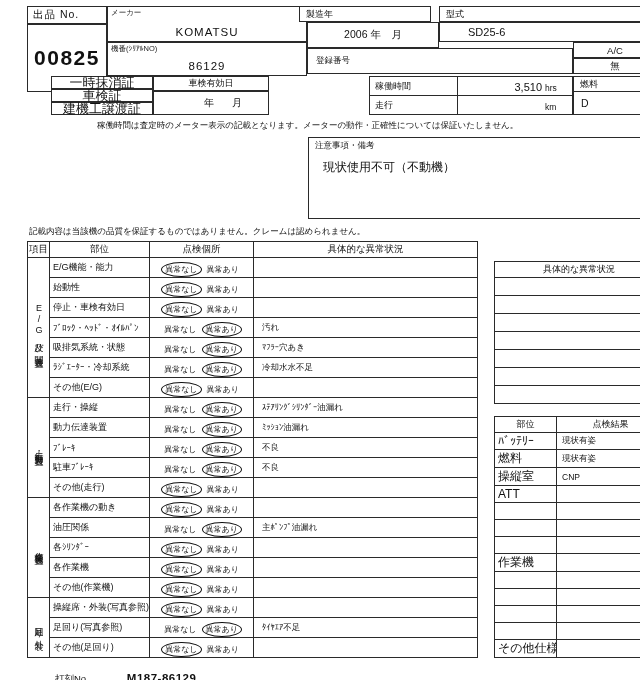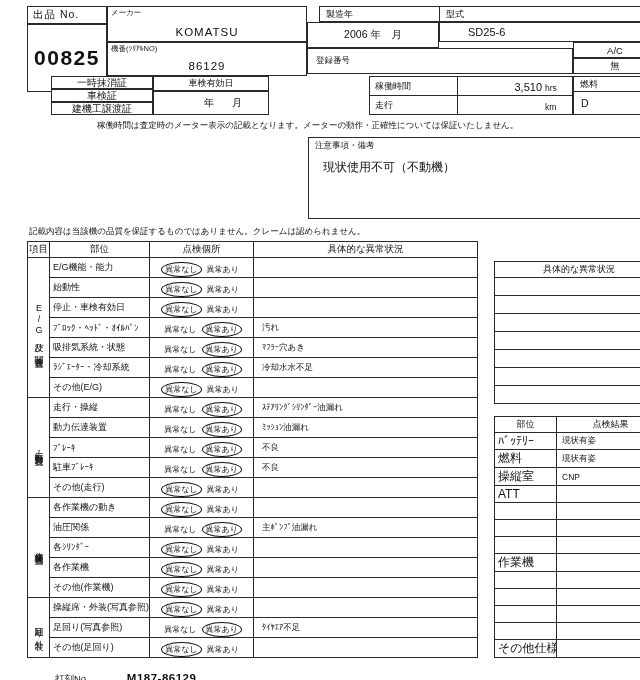--- a/index.html
+++ b/index.html
@@ -13,31 +13,31 @@
   .mini { position:absolute; top:1px; left:3px; font-size:7.5px; color:#222; white-space:nowrap; }
   .cval { position:absolute; left:0; right:0; bottom:3px; text-align:center; font-size:12px; letter-spacing:1px; }
 
   .b-exh-label { left:0; top:0; width:80px; height:18px; border-width:1.5px;
                  display:flex; align-items:center; padding-left:5px; font-size:10.5px; letter-spacing:1px; }
   .b-exh-value { left:0; top:18px; width:80px; height:68px; border-width:1.5px;
                  display:flex; align-items:center; justify-content:center; font-size:21px; font-weight:600; letter-spacing:1.5px; }
   .b-maker  { left:80px; top:0; width:200px; height:36px; }
   .b-serial { left:80px; top:36px; width:200px; height:34px; }
   .b-serial .cval, .b-maker .cval { font-size:11.5px; }
-  .b-mfg-label   { left:292px; top:0; width:132px; height:16px; display:flex; align-items:center; padding-left:6px; font-size:9px; }
+  .b-mfg-label   { left:272px; top:0; width:132px; height:16px; display:flex; align-items:center; padding-left:6px; font-size:9px; }
   .b-model-label { left:412px; top:0; width:218px; height:16px; display:flex; align-items:center; padding-left:6px; font-size:9px; }
   .b-mfg-value   { left:280px; top:16px; width:132px; height:26px; display:flex; align-items:center; justify-content:center; font-size:10.5px; }
   .b-model-value { left:412px; top:16px; width:218px; height:20px; display:flex; align-items:center; padding-left:28px; font-size:11px; }
   .b-reg      { left:280px; top:42px; width:266px; height:26px; display:flex; align-items:center; padding-left:8px; font-size:8.5px; }
   .b-ac-label { left:546px; top:36px; width:84px; height:16px; display:flex; align-items:center; justify-content:center; font-size:9.5px; }
   .b-ac-value { left:546px; top:52px; width:84px; height:16px; display:flex; align-items:center; justify-content:center; font-size:9.5px; }
   .b-doc1 { left:24px; top:70px;  width:102px; height:13px; }
   .b-doc2 { left:24px; top:83px;  width:102px; height:13px; }
   .b-doc3 { left:24px; top:96px;  width:102px; height:13px; }
-  .doc { display:flex; align-items:center; justify-content:center; font-size:10px; }
+  .doc { display:flex; align-items:center; justify-content:center; font-size:13px; }
   .b-shaken-label { left:126px; top:70px; width:116px; height:15px; display:flex; align-items:center; justify-content:center; font-size:9px; }
   .b-shaken-value { left:126px; top:85px; width:116px; height:24px; display:flex; align-items:center; justify-content:center; font-size:10px; letter-spacing:4px;padding-left:28px; }
   .b-hours { left:342px; top:70px; width:204px; height:39px; border:none; }
   .hours-table { width:100%; height:100%; border-collapse:collapse; table-layout:fixed; }
   .hours-table td { border:1px solid #2a2a2a; }
   .hours-table .hlabel { width:88px; font-size:9px; padding-left:5px; }
   .hours-table .hval { text-align:right; white-space:nowrap; }
   .hours-table .num  { display:inline-block; min-width:58px; text-align:right; font-size:11px; }
   .hours-table .unit { display:inline-block; width:30px; text-align:left; font-size:8.5px; padding-left:3px; }
   .b-fuel { left:546px; top:70px; width:84px; height:39px; }

